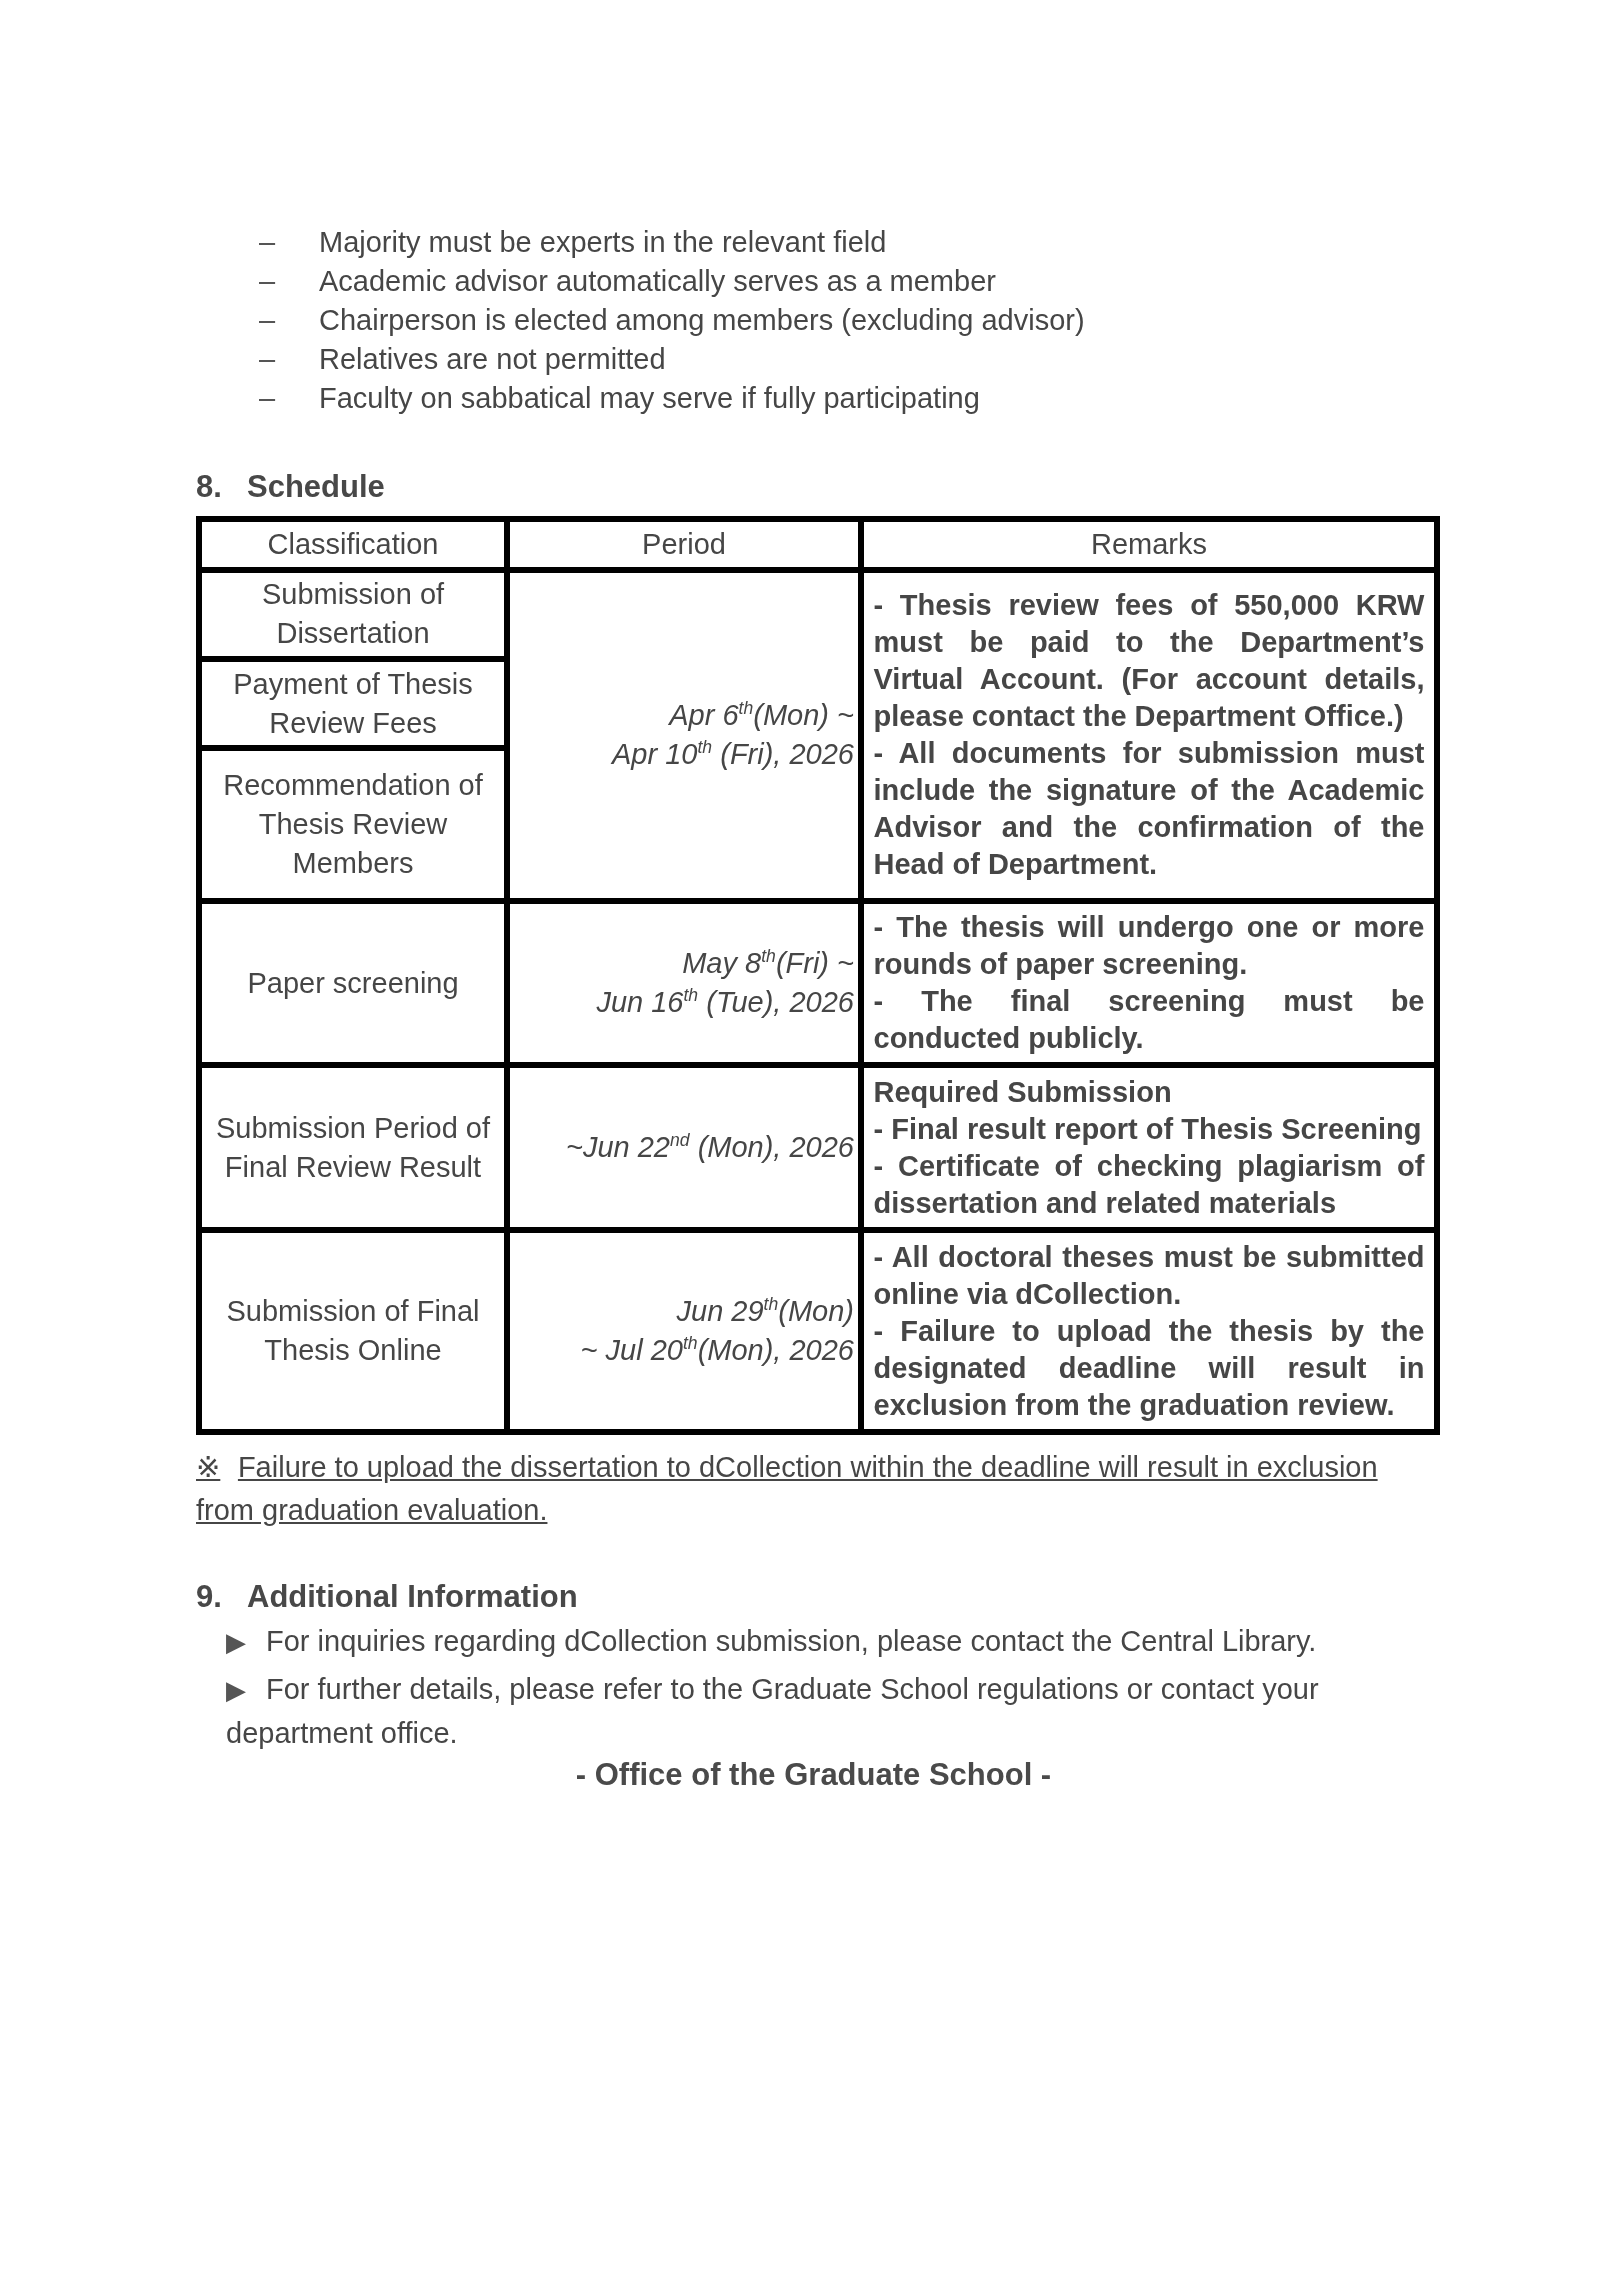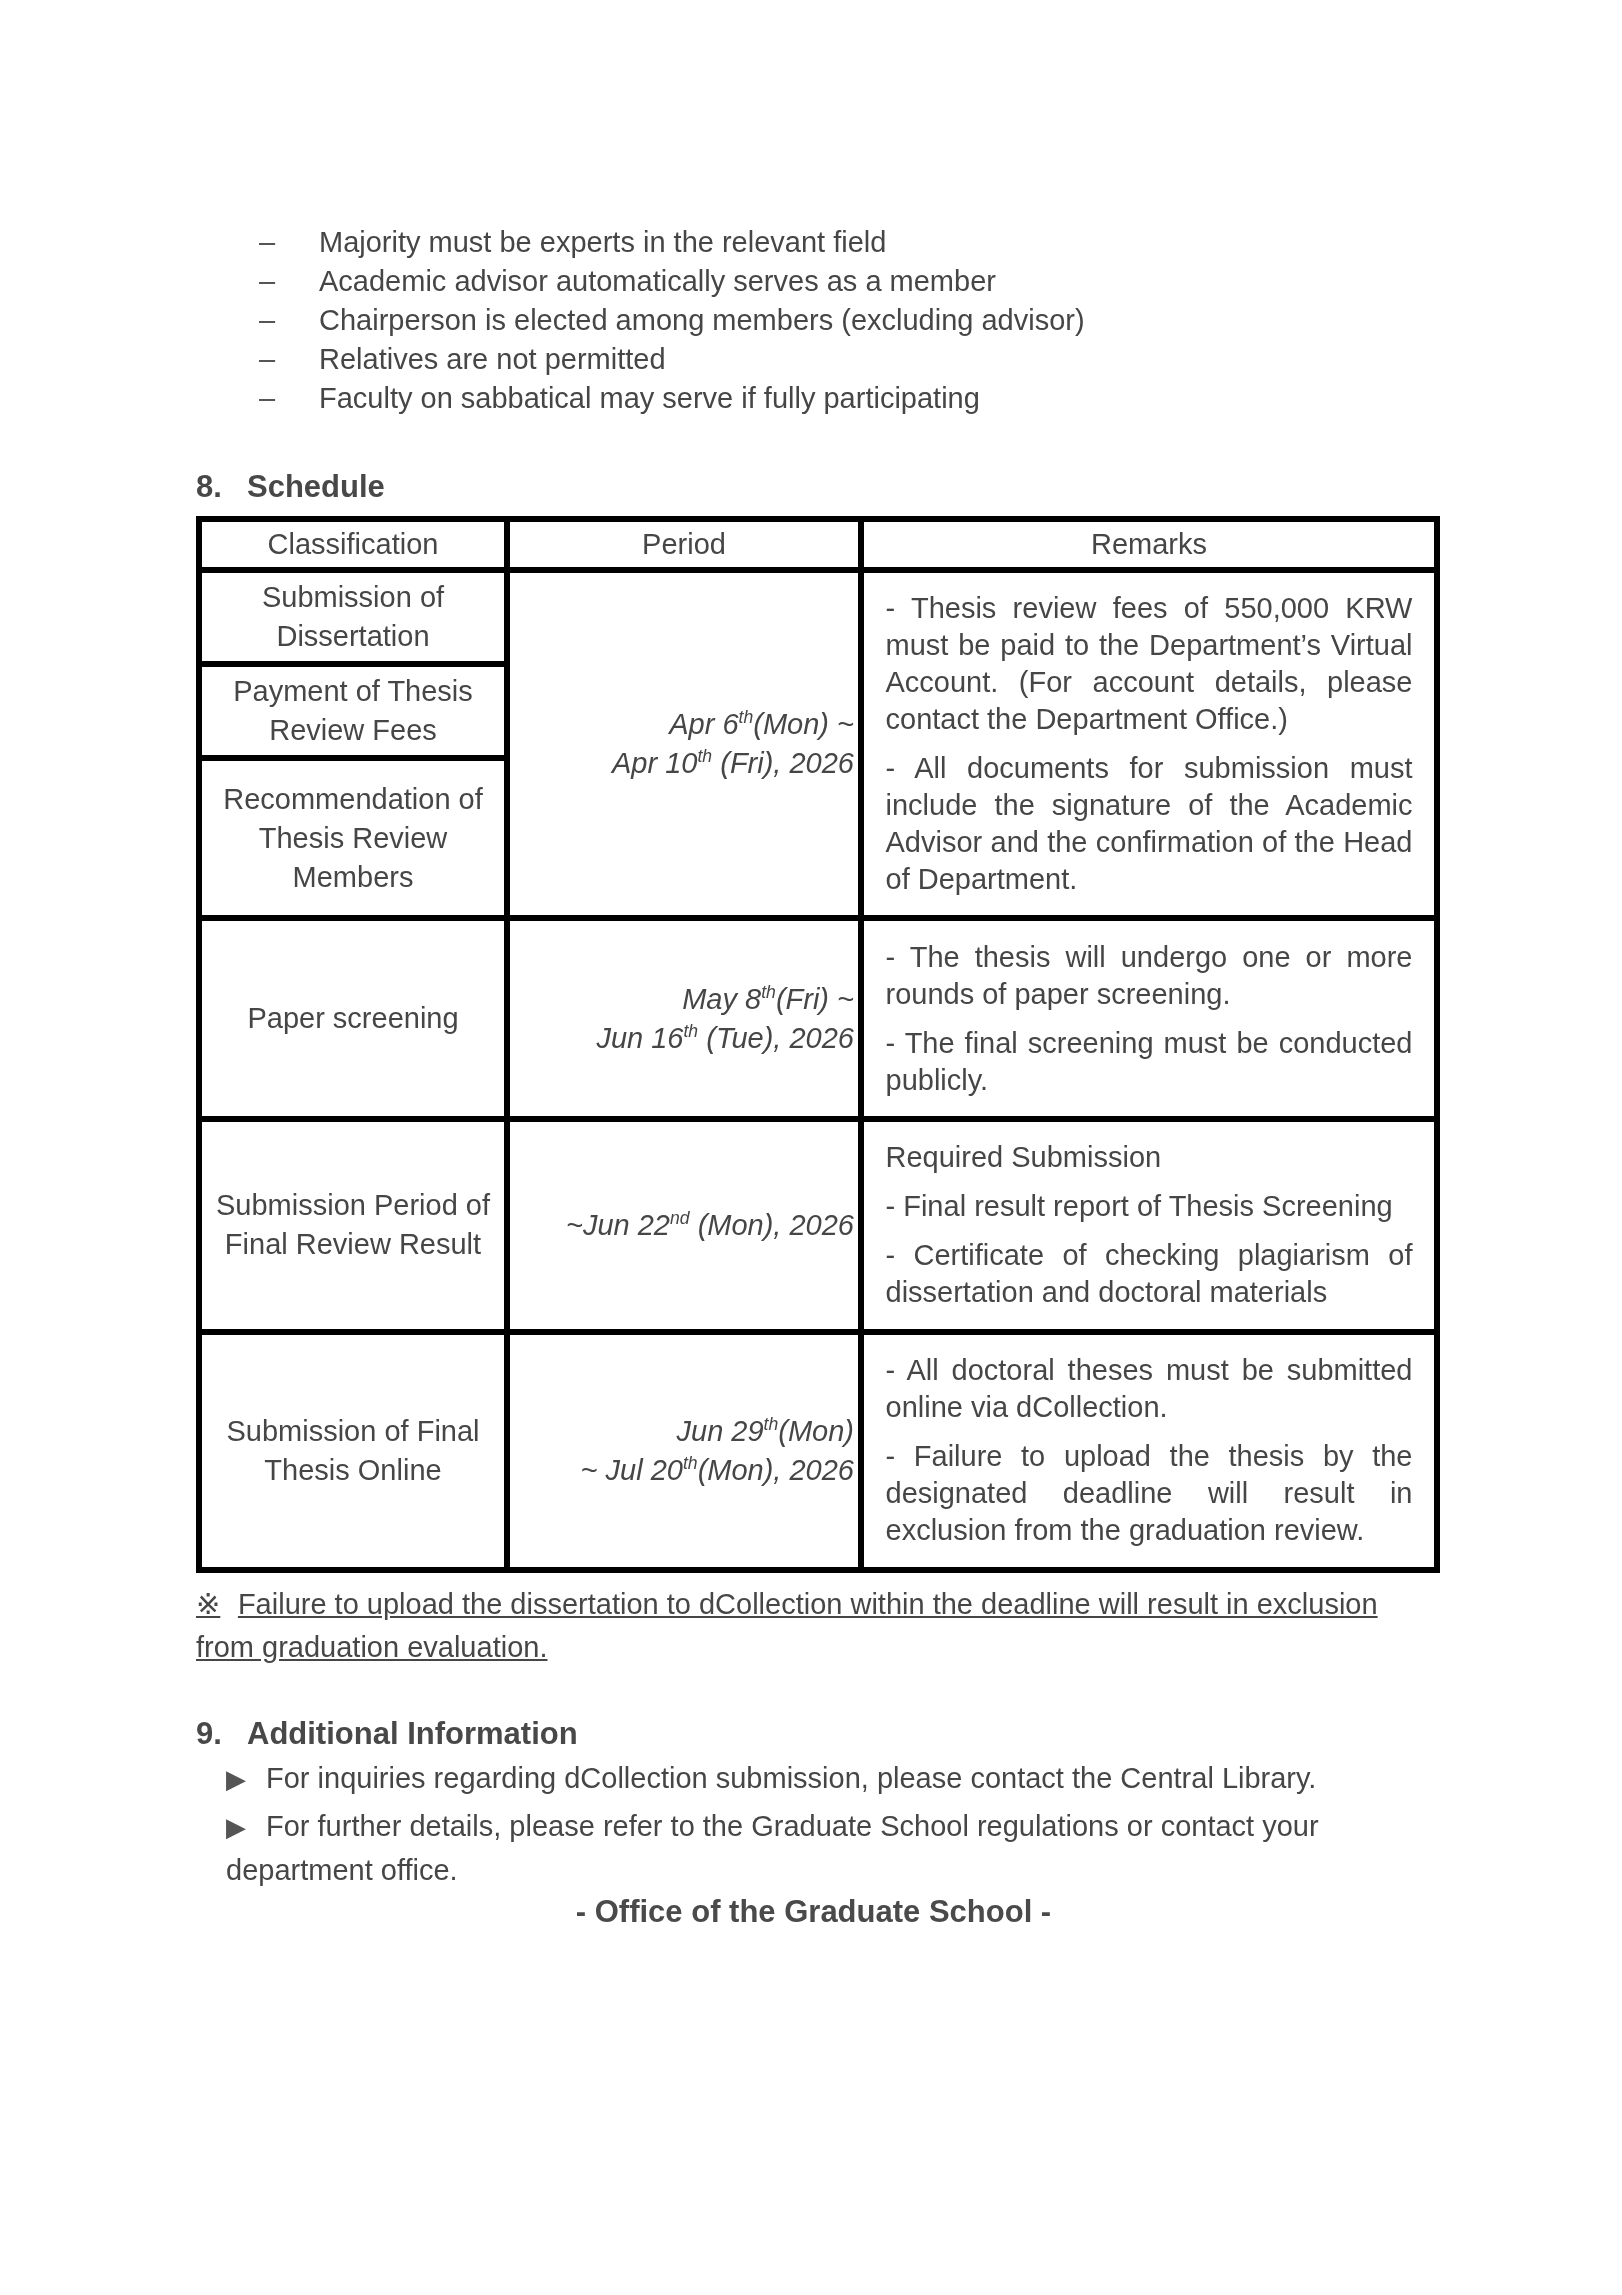--- a/index.html
+++ b/index.html
@@ -33,21 +33,21 @@
   td.cls { text-align:center; vertical-align:middle; padding:2.7px 6.8px; }
   tr.sub1 td.cls { height:58px; }
   tr.sub2 td.cls { height:78px; }
   tr.sub3 td.cls { height:141px; }
   tr.row2 td.cls { height:130px; }
   tr.row3 td.cls { height:133px; }
   tr.row4 td.cls { height:177px; }
   td.period { text-align:right; vertical-align:middle; padding:2.7px 4px;font-style:italic; }
   td.period .pline { white-space:nowrap; }
   td.remarks { vertical-align:middle; padding:5.4px 9.5px; }
-  td.remarks p { margin:12px; text-align:justify; line-height:37px; }
+  td.remarks p { margin:0; text-align:justify; line-height:37px;font-weight:bold; }
   sup { font-size:17.6px; line-height:0; vertical-align:super; }
 
   
   .footnote { margin:10.8px 0 0 0; line-height:43px;text-decoration:underline; }
   .footnote .refmark { margin-right:17.6px; }
 
   
   .info-item { margin:4px 0 0 30px; max-width:1177px; line-height:43px; }
   .info-item .arrow { margin-right:20px; font-size:26px; color:#555555; }
 
@@ -133,21 +133,21 @@
         </tr>
 
         <tr class="row3">
           <td class="cls">Submission Period of Final Review Result</td>
           <td class="period">
             <div class="pline">~Jun 22<sup>nd</sup> (Mon), 2026</div>
           </td>
           <td class="remarks">
             <p>Required Submission</p>
             <p>- Final result report of Thesis Screening</p>
-            <p>- Certificate of checking plagiarism of dissertation and doctoral materials</p>
+            <p>- Certificate of checking plagiarism of dissertation and related materials</p>
           </td>
         </tr>
 
         <tr class="row4">
           <td class="cls">Submission of Final Thesis Online</td>
           <td class="period">
             <div class="pline">Jun 29<sup>th</sup>(Mon)</div>
             <div class="pline">~ Jul 20<sup>th</sup>(Mon), 2026</div>
           </td>
           <td class="remarks">

